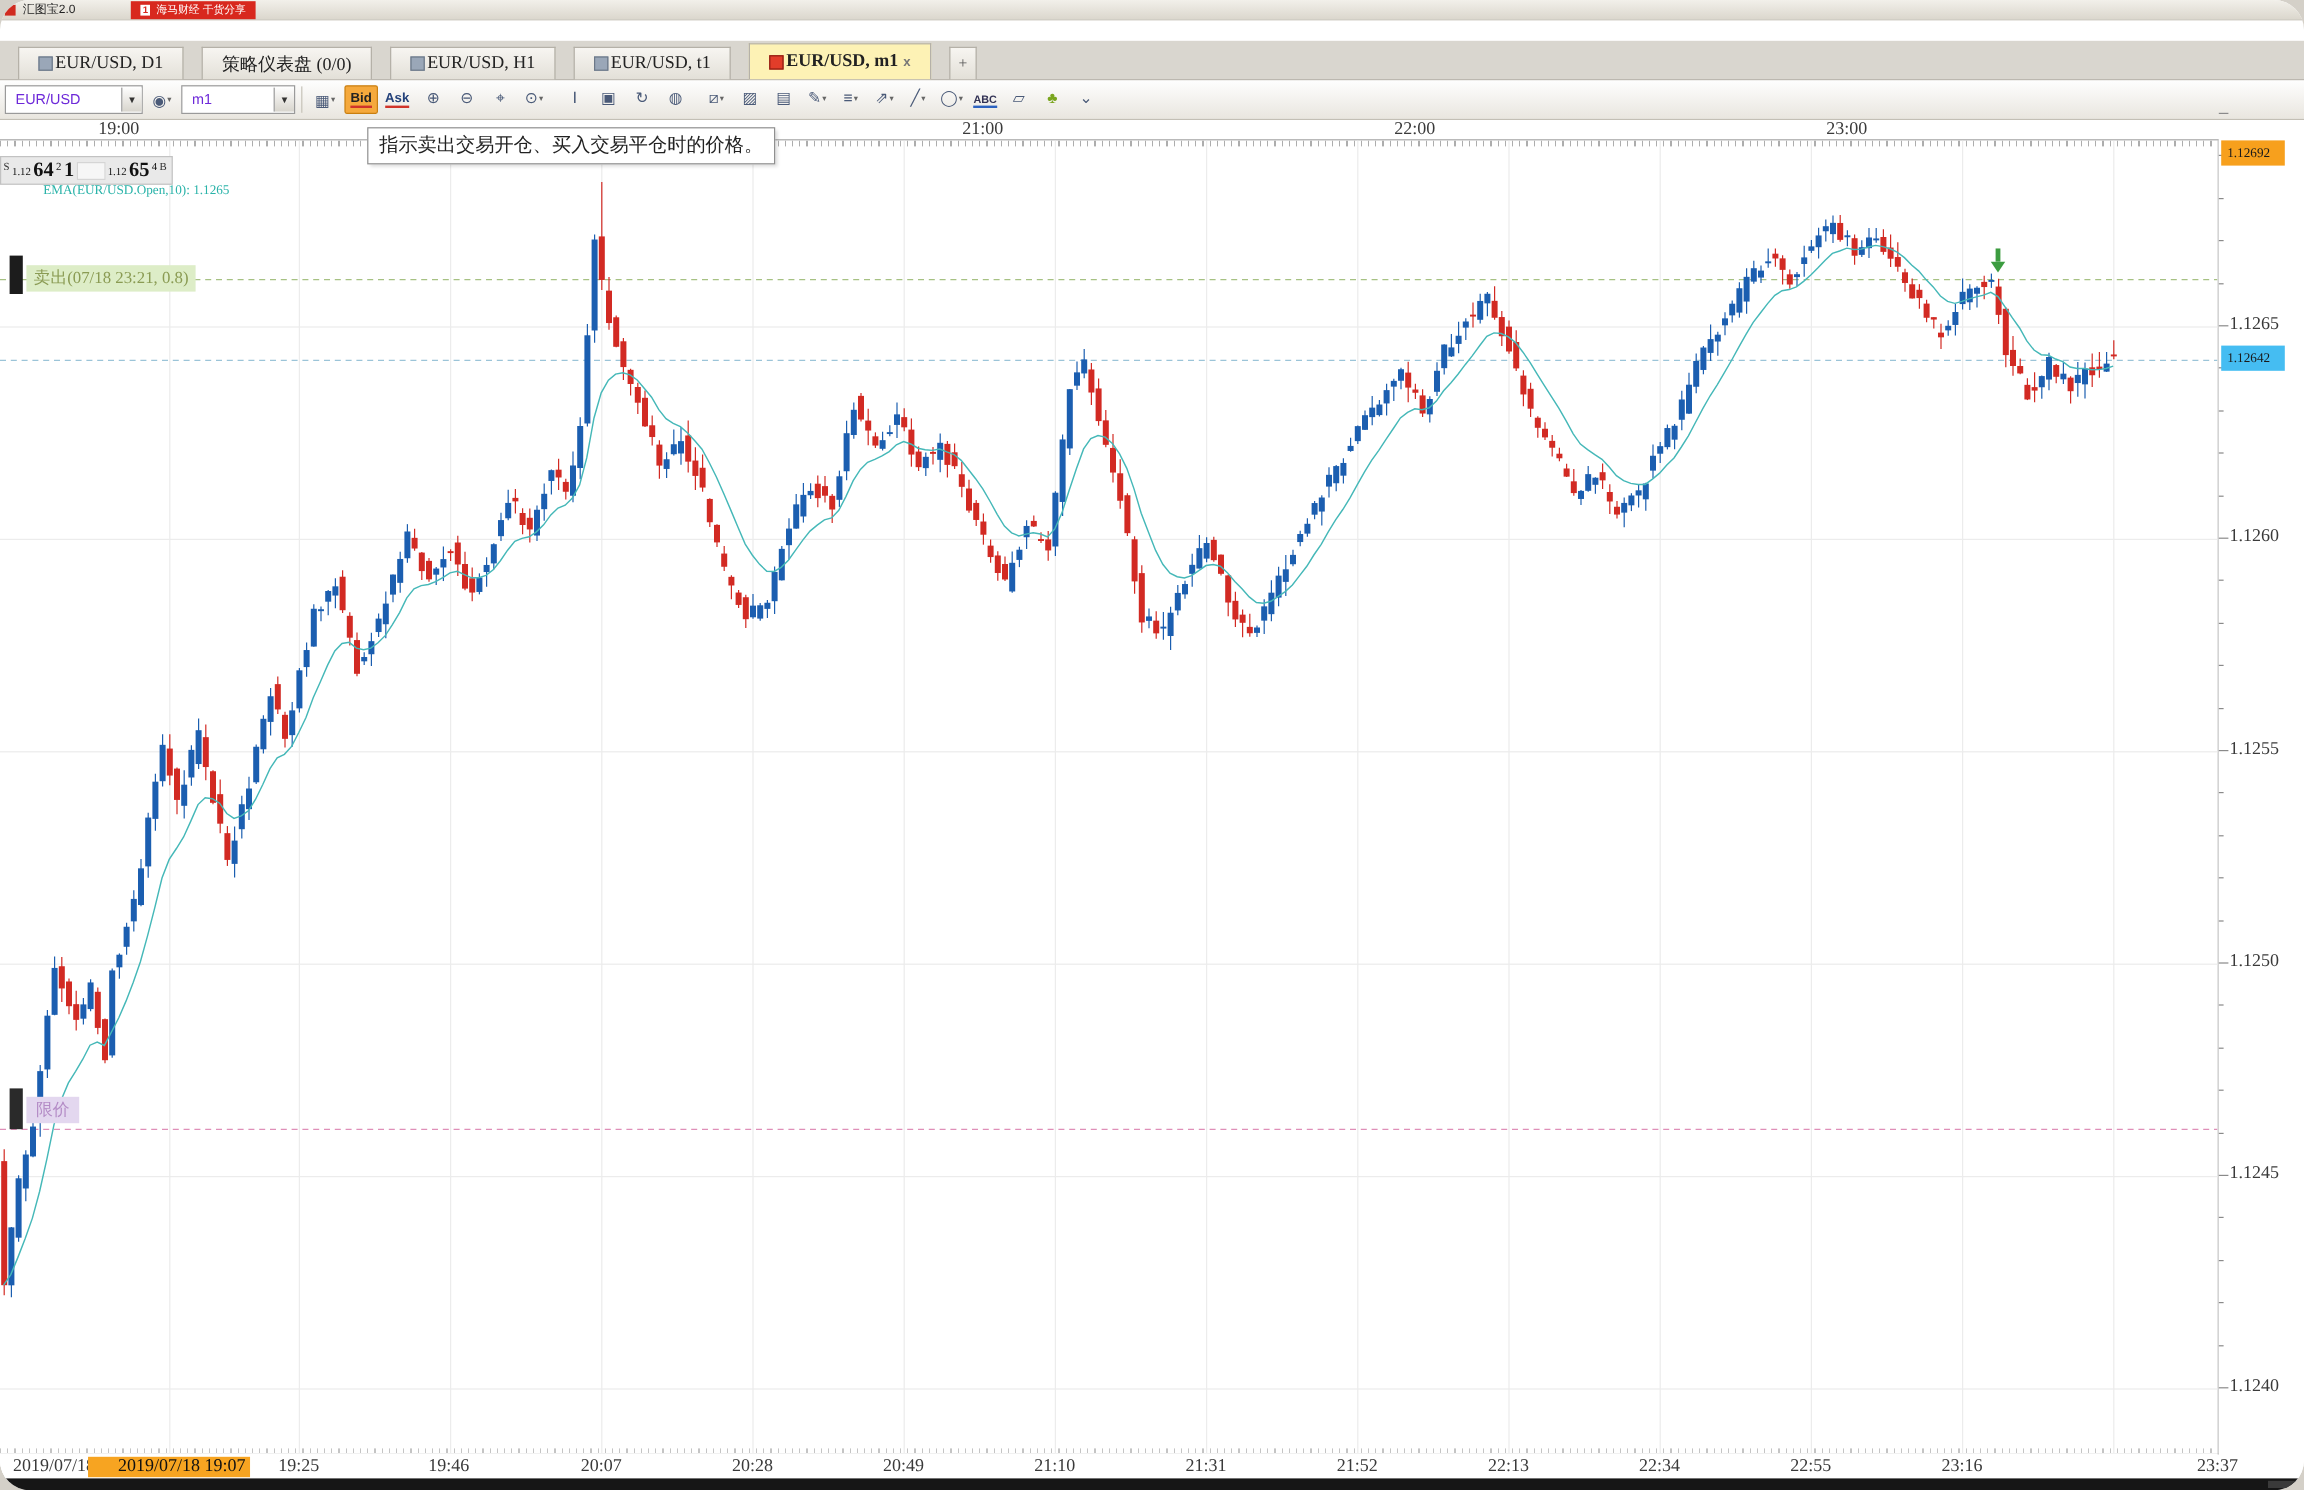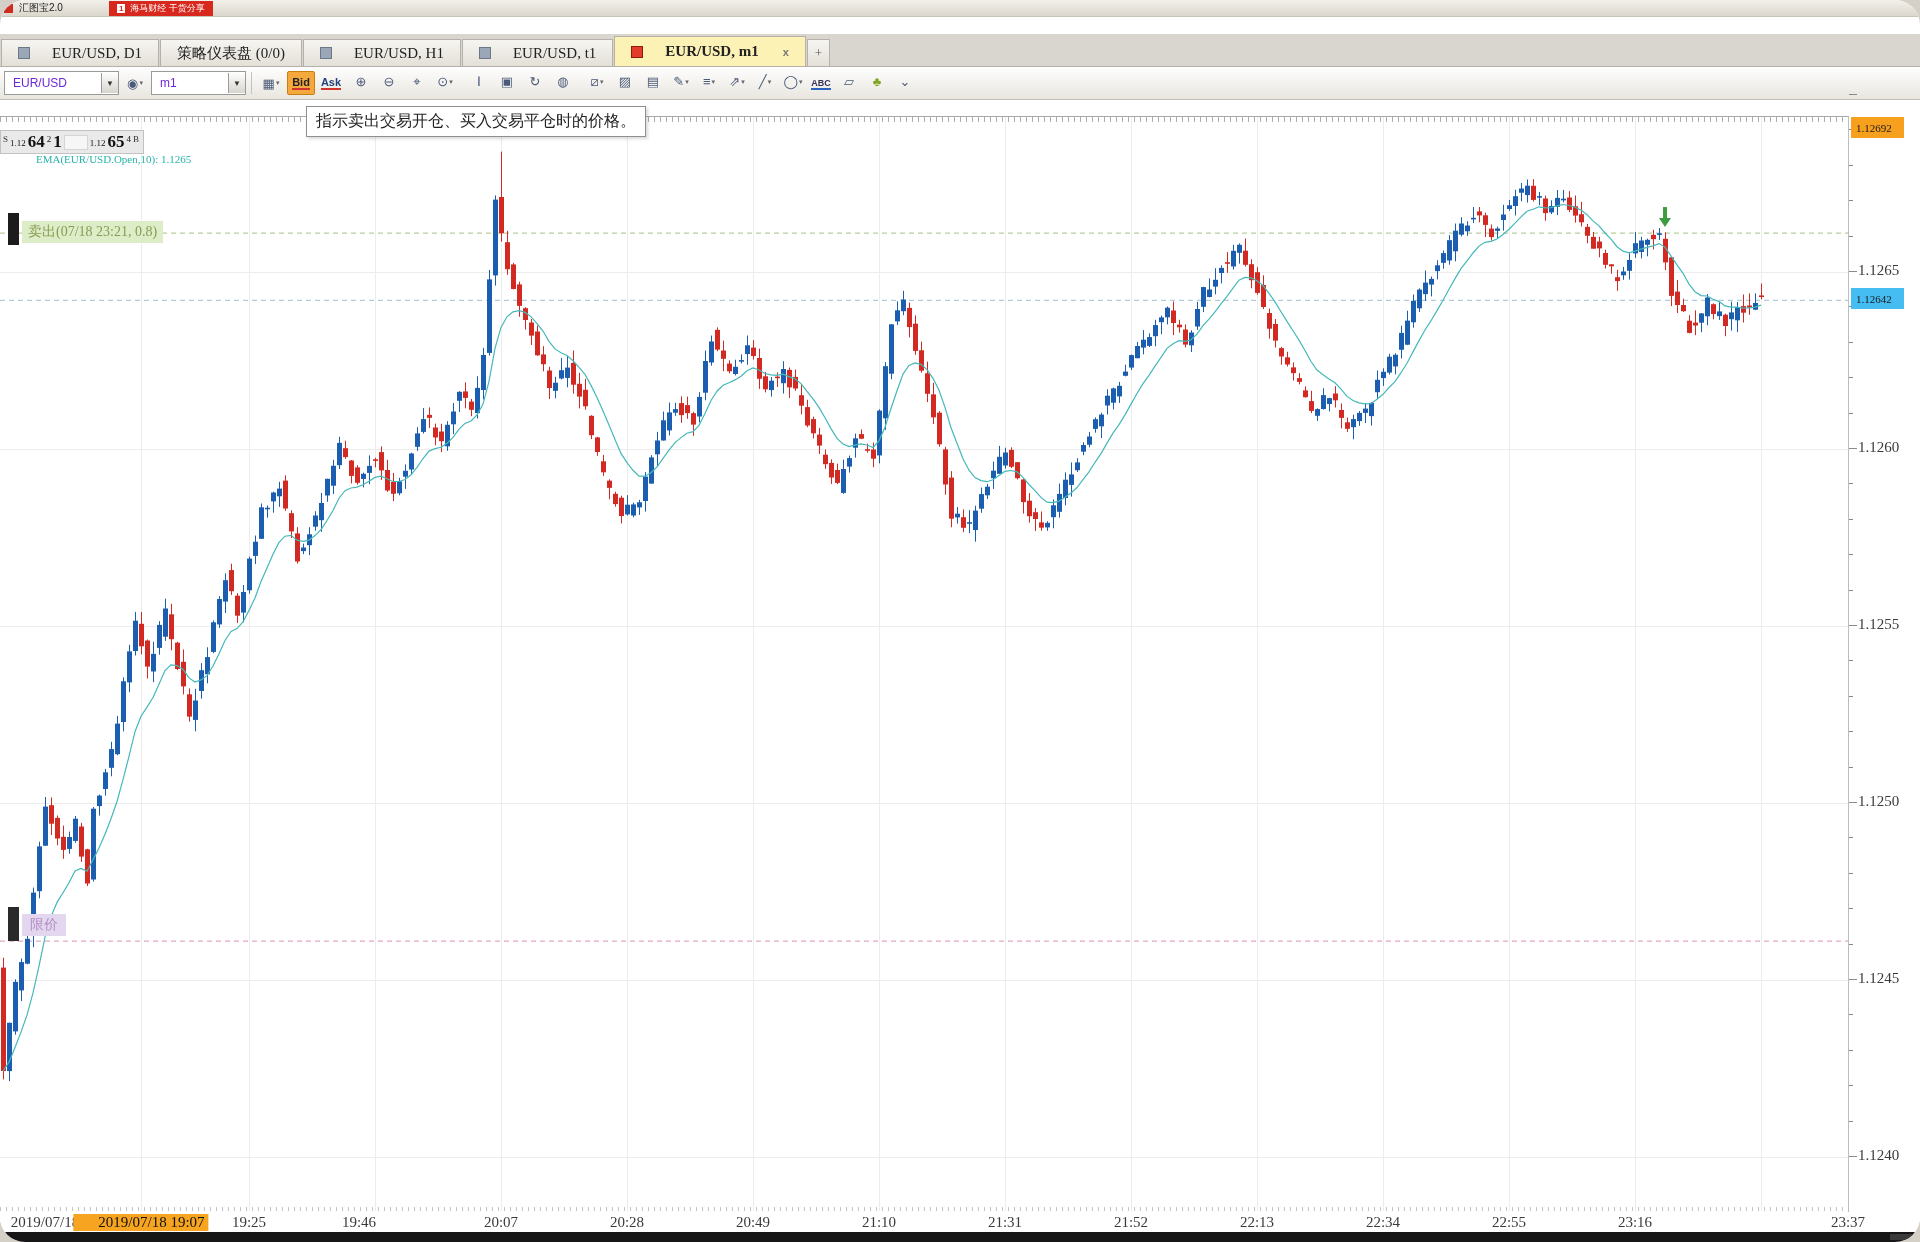--- a/index.html
+++ b/index.html
@@ -13,23 +13,23 @@
   .promo{background:#d8281e;color:#fff;font-size:9px;padding:1px 8px;margin-left:40px;
     display:inline-flex;gap:5px;align-items:center;}
   .promo b{background:#fff;color:#d8281e;padding:0 2px;font-size:8px;}
   
   .menubar{position:absolute;left:0;top:17px;width:100%;height:17px;background:#f0eeea;
     display:flex;align-items:center;font-size:10.5px;color:#333;}
   .menubar span{padding:1px 8px;cursor:default;}
   
   .tabbar{position:absolute;left:0;top:34px;width:100%;height:32px;background:#d9d6cf;
     display:flex;align-items:flex-end;border-bottom:1px solid #b5b1a8;}
-  .tab{height:26px;display:flex;align-items:center;gap:22px;padding:0 16px;
+  .tab{height:26px;display:flex;align-items:center;gap:2px;padding:0 16px;
     background:linear-gradient(#f7f5f1,#e3e0d8);border:1px solid #b5b1a8;border-bottom:none;
-    margin-left:1px;font-family:"Liberation Serif",serif;font-size:15px;color:#222;white-space:nowrap;}
+    margin-left:15px;font-family:"Liberation Serif",serif;font-size:15px;color:#222;white-space:nowrap;}
   .tab .ticon{width:10px;height:10px;background:#9aa7b8;border:1px solid #6c7888;display:inline-block;}
   .tab.active{background:#fdf2b5;height:29px;font-weight:bold;}
   .tab.active .ticon{background:#e23d2a;border-color:#8d1d12;}
   .tab .close{color:#777;font-size:11px;margin-left:2px;font-family:"Liberation Sans",sans-serif;}
   .tab.plus{padding:0 7px;font-size:13px;color:#555;}
   
   .toolbar{position:absolute;left:0;top:67px;width:100%;height:33px;
     background:linear-gradient(#fefefe,#e9e6df);border-bottom:1px solid #c3bfb5;
     display:flex;align-items:center;gap:2px;padding-left:4px;box-sizing:border-box;}
   .combo{display:flex;align-items:center;background:#fff;border:1px solid #9a9a9a;height:22px;}
@@ -202,20 +202,26 @@
         </span><span class="tbtn">
           <span>▱</span>
         </span><span class="tbtn">
           <span style="color: rgb(122, 165, 30);">♣</span>
         </span><span class="tbtn">
           <span>⌄</span>
         </span></span>
   </div>
 
   <div class="chart-region">
+    <div class="toplabels" id="toplabels">
+        <div style="left: 99px;">19:00</div>
+        <div style="left: 819px;">21:00</div>
+        <div style="left: 1179px;">22:00</div>
+        <div style="left: 1539px;">23:00</div>
+      </div>
 
     <div class="plot" id="plot">
         <div class="hgrid" style="top: 1040px;"></div>
         <div class="hgrid" style="top: 863px;"></div>
         <div class="hgrid" style="top: 686px;"></div>
         <div class="hgrid" style="top: 509px;"></div>
         <div class="hgrid" style="top: 332px;"></div>
         <div class="hgrid" style="top: 155px;"></div>
         <div class="vgrid" style="left: 1761px;"></div>
         <div class="vgrid" style="left: 1635px;"></div>
@@ -890,21 +896,21 @@
         <div class="ylabel" style="top: 677px;">1.1250</div>
         <div class="ylabel" style="top: 854px;">1.1245</div>
         <div class="ylabel" style="top: 1031px;">1.1240</div>
         <div class="badge hi" style="top: 1px;">1.12692</div>
         <div class="badge last" style="top: 172.32px;">1.12642</div>
       </div>
     <div class="xaxis" id="xaxis">
         <div style="left: 45px;">2019/07/18</div>
         <div class="hot" style="left: 141px; padding-left: 25px;">2019/07/18 19:07</div>
         <div style="left: 249px;">19:25</div>
-        <div style="left: 359px;">19:46</div>
+        <div style="left: 374px;">19:46</div>
         <div style="left: 501px;">20:07</div>
         <div style="left: 627px;">20:28</div>
         <div style="left: 753px;">20:49</div>
         <div style="left: 879px;">21:10</div>
         <div style="left: 1005px;">21:31</div>
         <div style="left: 1131px;">21:52</div>
         <div style="left: 1257px;">22:13</div>
         <div style="left: 1383px;">22:34</div>
         <div style="left: 1509px;">22:55</div>
         <div style="left: 1635px;">23:16</div>

